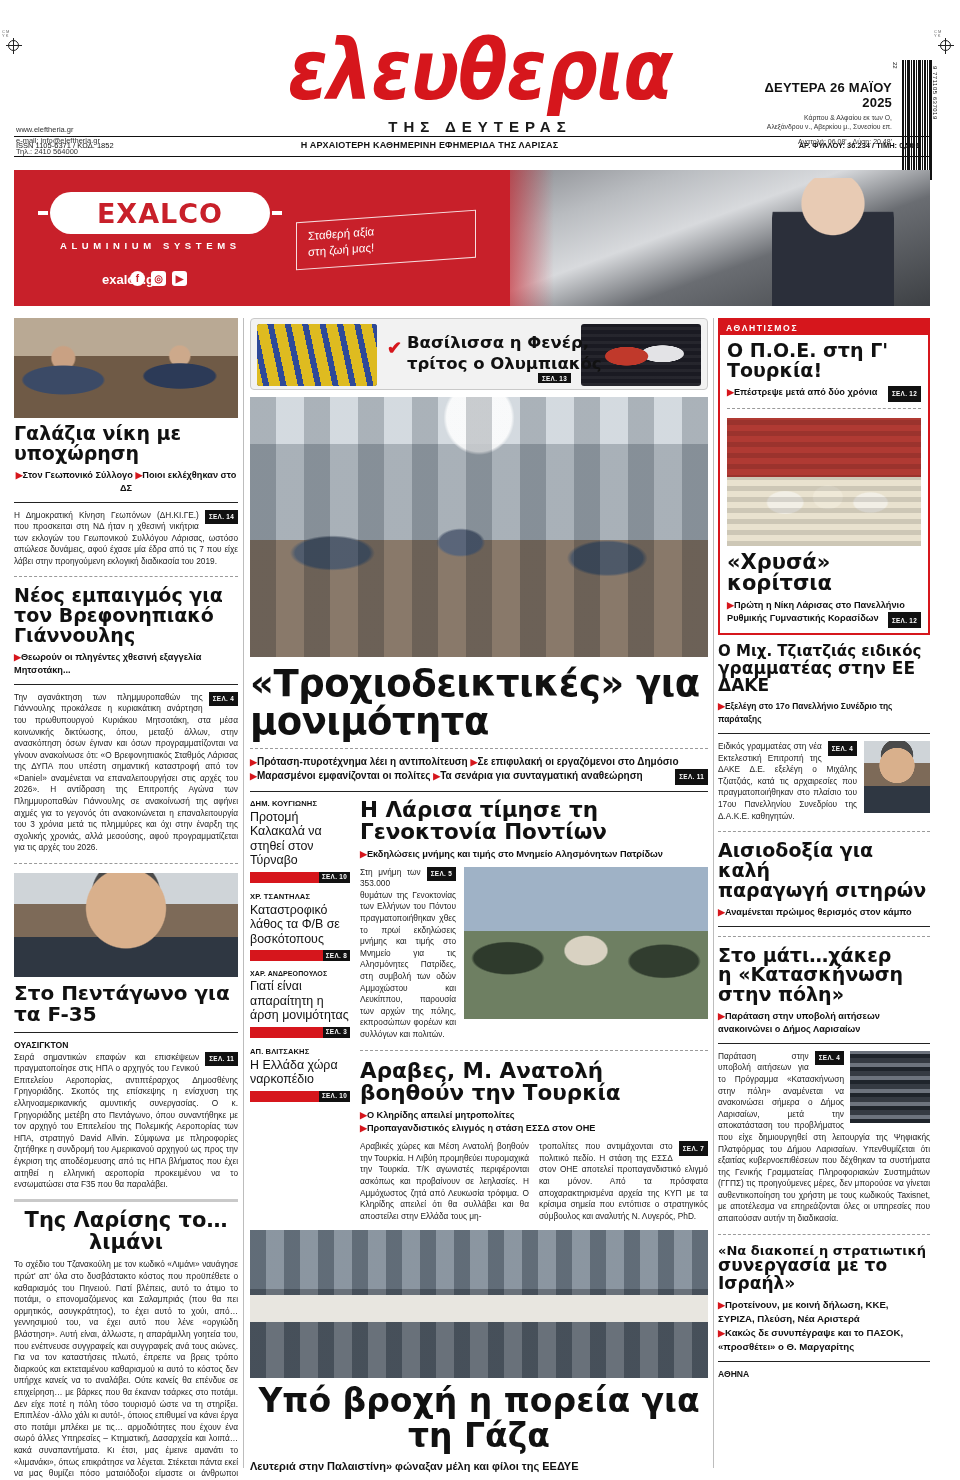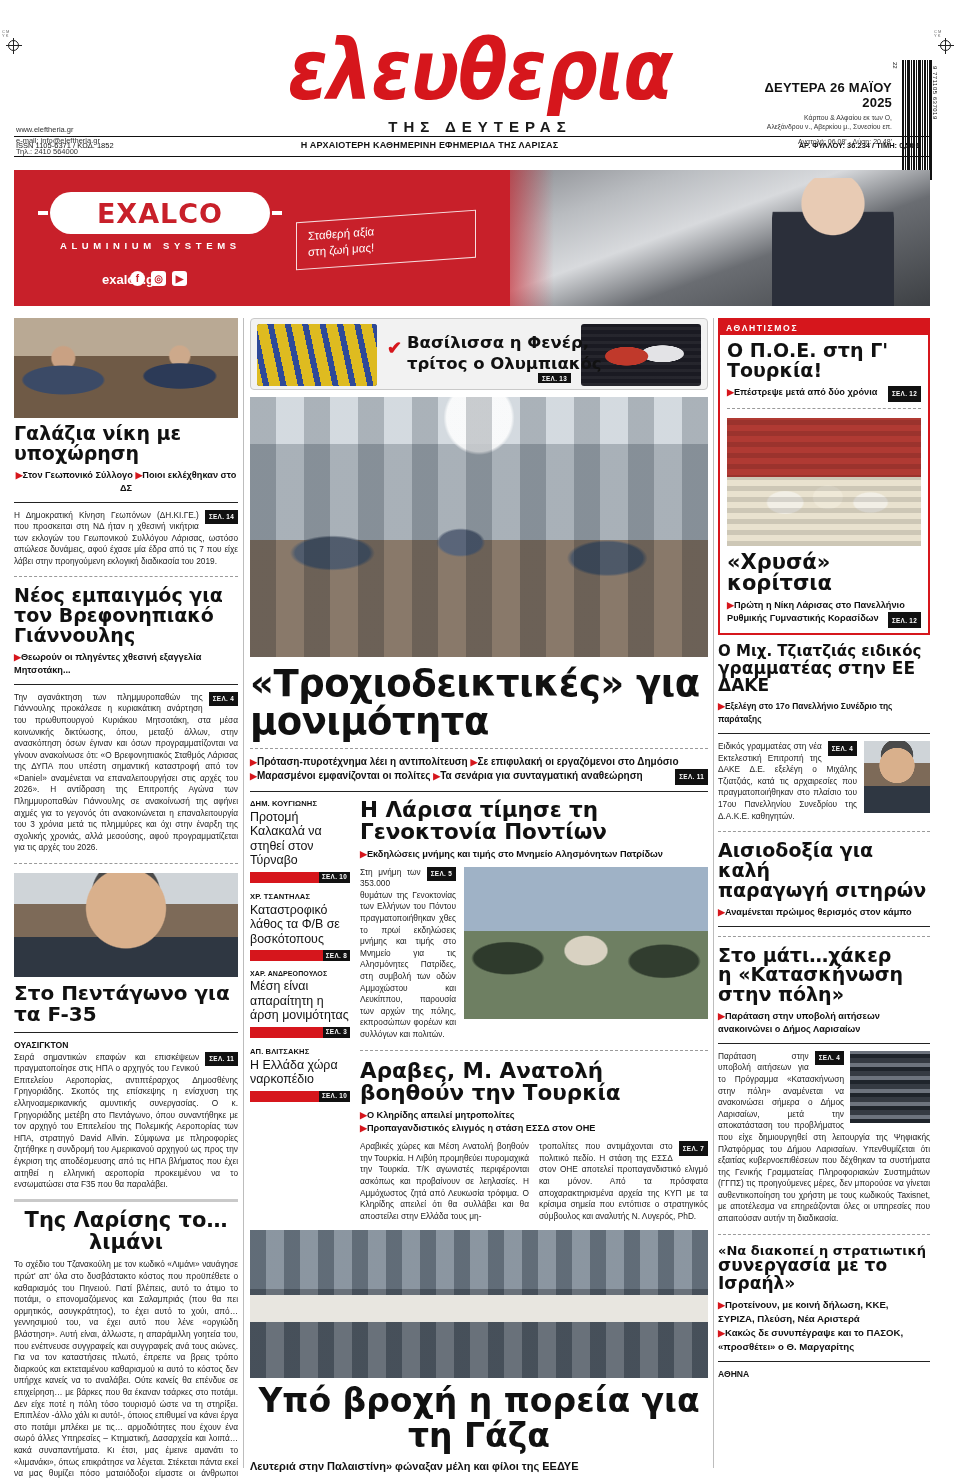--- a/index.html
+++ b/index.html
@@ -391,21 +391,21 @@
         </div>
         <div class="op">
           <div class="who">ΧΡ. ΤΣΑΝΤΗΛΑΣ</div>
           <div class="what">Καταστροφικό λάθος τα Φ/Β σε βοσκότοπους</div>
           <div class="bar">
               <span class="sel">ΣΕΛ. 8</span>
             </div>
         </div>
         <div class="op">
           <div class="who" style="font-size:7px;">ΧΑΡ. ΑΝΔΡΕΟΠΟΥΛΟΣ</div>
-          <div class="what">Μέση είναι απαραίτητη η άρση μονιμότητας</div>
+          <div class="what">Γιατί είναι απαραίτητη η άρση μονιμότητας</div>
           <div class="bar">
               <span class="sel">ΣΕΛ. 3</span>
             </div>
         </div>
         <div class="op">
           <div class="who">ΑΠ. ΒΛΙΤΣΑΚΗΣ</div>
           <div class="what">Η Ελλάδα χώρα ναρκοπέδιο</div>
           <div class="bar">
               <span class="sel">ΣΕΛ. 10</span>
             </div>

